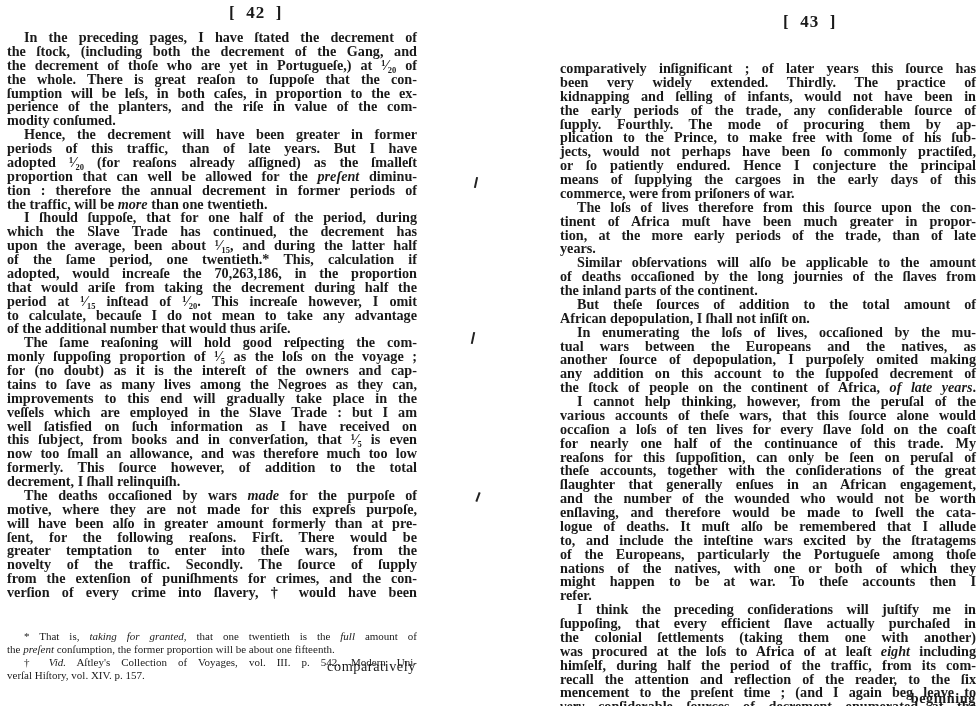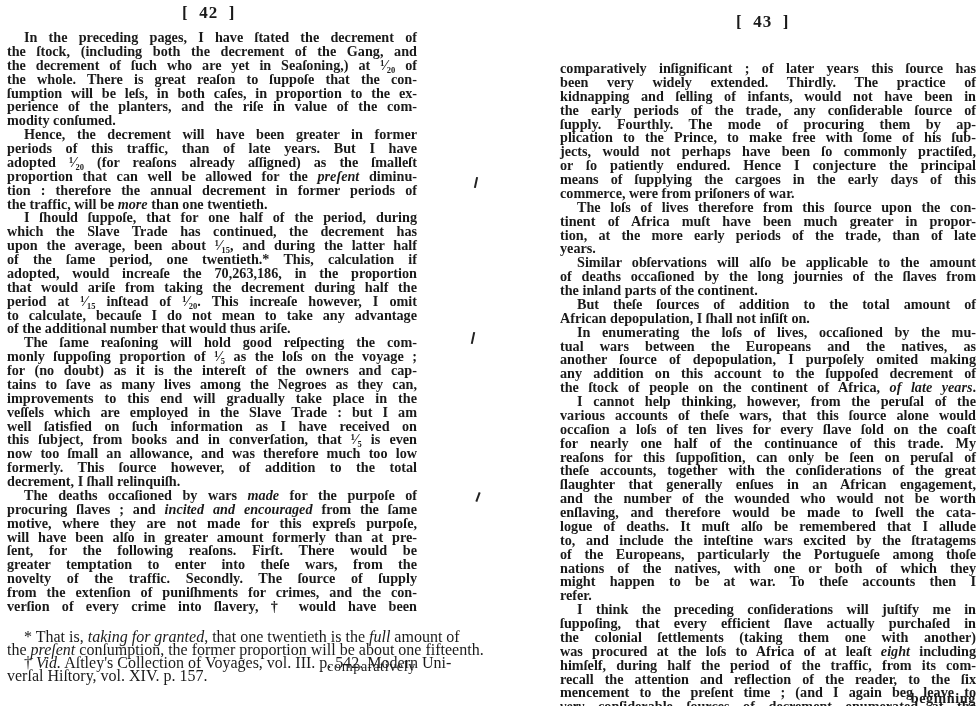--- a/index.html
+++ b/index.html
@@ -1,46 +1,46 @@
 <!DOCTYPE html>
 <html><head>
 <meta charset="utf-8">
 <style>
   html, body { margin: 0; padding: 0; background: #ffffff; }
   body { width: 980px; height: 706px; position: relative; overflow: hidden;
          font-family: "Liberation Serif", "DejaVu Serif", serif; color: #1a1a1a; }
   .page { position: absolute; top: 0; height: 706px; }
   #page-left { left: 0; width: 440px; }
   #page-right { left: 548px; width: 432px; }
-  .folio { position: absolute; font-size: 17px; font-weight: bold; letter-spacing: 1px; white-space: pre; }
+  .folio { position: absolute; font-size: 17px; font-weight: bold; letter-spacing: 1px; white-space: pre; margin-left: 47px; }
   #page-left .folio { left: 182px; top: 3px; }
   #page-right .folio { left: 188px; top: 12px; }
   .body { position: absolute; font-size: 14.2px; line-height: 13.88px; text-align: justify; font-weight: 600; }
   #page-left .body { left: 7px; top: 31px; width: 410px; }
   #page-right .body { left: 12px; top: 36px; width: 416px; margin-top: 26px; }
   .line { display: block; text-align-last: justify; white-space: nowrap; overflow: visible; }
   .line.last { text-align-last: left; }
-  .notes { position: absolute; left: 7px; top: 630px; width: 410px; font-size: 16px; line-height: 13px; font-weight: 500; }
+  .notes { position: absolute; left: 7px; top: 630px; width: 410px; font-size: 11px; line-height: 13px; font-weight: 500; }
   .notes .line { text-align-last: justify; }
   .notes .line.last { text-align-last: left; }
   .catch { position: absolute; font-size: 14.2px; font-weight: 500; letter-spacing: 0.6px; }
   #page-left .catch { right: 24px; top: 658px; }
   #page-right .catch { right: 4px; top: 690px; font-weight: 600; }
   i { font-style: italic; }
   .gutter-mark { position: absolute; background: #222; width: 2px; transform: rotate(12deg); }
 </style>
 </head>
 <body>
 
 <div class="page" id="page-left">
   <div class="folio">[  42  ]</div>
   <div class="body">
       <span class="line " style="text-indent: 17px;">In the preceding pages, I have ſtated the decrement of</span>
       <span class="line">the ſtock, (including both the decrement of the Gang, and</span>
-      <span class="line">the decrement of ſuch who are yet in Seaſoning,) at ¹⁄₂₀ of</span>
+      <span class="line">the decrement of thoſe who are yet in Portugueſe,) at ¹⁄₂₀ of</span>
       <span class="line">the whole.  There is great reaſon to ſuppoſe that the con-</span>
       <span class="line">ſumption will be leſs, in both caſes, in proportion to the ex-</span>
       <span class="line">perience of the planters, and the riſe in value of the com-</span>
       <span class="line last">modity conſumed.</span>
       <span class="line " style="text-indent: 17px;">Hence, the decrement will have been greater in former</span>
       <span class="line">periods of this traffic, than of late years.  But I have</span>
       <span class="line">adopted ¹⁄₂₀ (for reaſons already aſſigned) as the ſmalleſt</span>
       <span class="line">proportion that can well be allowed for the <i>preſent</i> diminu-</span>
       <span class="line">tion : therefore the annual decrement in former periods of</span>
       <span class="line last">the traffic, will be <i>more</i> than one twentieth.</span>
@@ -58,21 +58,20 @@
       <span class="line">for (no doubt) as it is the intereſt of the owners and cap-</span>
       <span class="line">tains to ſave as many lives among the Negroes as they can,</span>
       <span class="line">improvements to this end will gradually take place in the</span>
       <span class="line">veſſels which are employed in the Slave Trade : but I am</span>
       <span class="line">well ſatisfied on ſuch information as I have received on</span>
       <span class="line">this ſubject, from books and in converſation, that ¹⁄₅ is even</span>
       <span class="line">now too ſmall an allowance, and was therefore much too low</span>
       <span class="line">formerly.  This ſource however, of addition to the total</span>
       <span class="line last">decrement, I ſhall relinquiſh.</span>
       <span class="line " style="text-indent: 17px;">The deaths occaſioned by wars <i>made</i> for the purpoſe of</span>
-      <span class="line">procuring ſlaves ; and <i>incited and encouraged</i> from the ſame</span>
       <span class="line">motive, where they are not made for this expreſs purpoſe,</span>
       <span class="line">will have been alſo in greater amount formerly than at pre-</span>
       <span class="line">ſent, for the following reaſons.  Firſt. There would be</span>
       <span class="line">greater temptation to enter into theſe wars, from the</span>
       <span class="line">novelty of the traffic.  Secondly. The ſource of ſupply</span>
       <span class="line">from the extenſion of puniſhments for crimes, and the con-</span>
       <span class="line">verſion of every crime into ſlavery, † would have been</span>
     </div>
   <div class="notes">
       <span class="line " style="text-indent: 17px;">* That is, <i>taking for granted</i>, that one twentieth is the <i>full</i> amount of</span>

